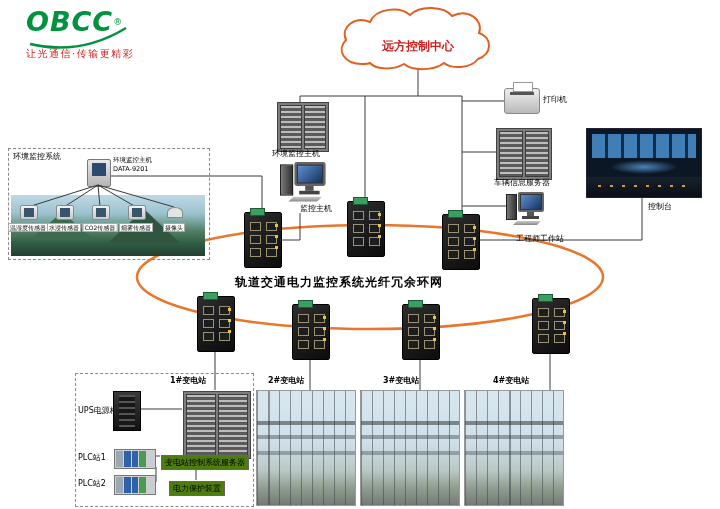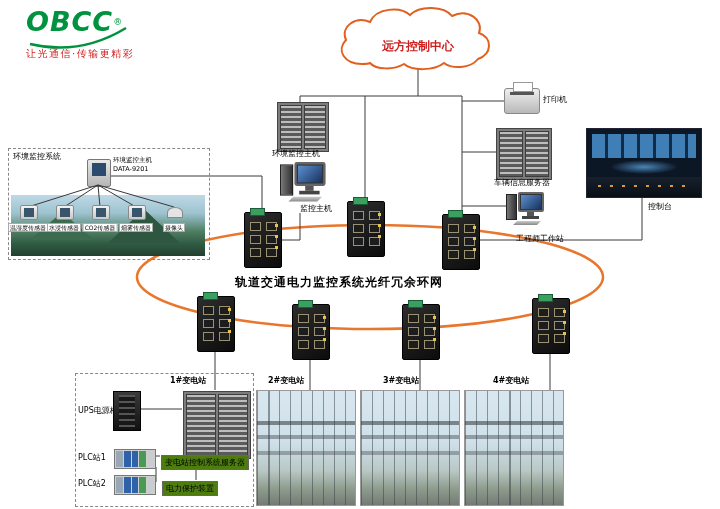--- a/index.html
+++ b/index.html
@@ -325,16 +325,16 @@
         <i></i>
       </div>
     <div class="lbl" style="left:2px;top:105px;">PLC站2</div>
     <div class="plc" style="left:38px;top:101px;">
         <i></i>
         <i></i>
         <i></i>
         <i></i>
         <i></i>
       </div>
-    <div class="boxlbl" style="left:86px;top:107px;">电力保护装置</div>
+    <div class="boxlbl" style="left:93px;top:107px;">电力保护装置</div>
   </div>
 
 </div>
 
 </body></html>

